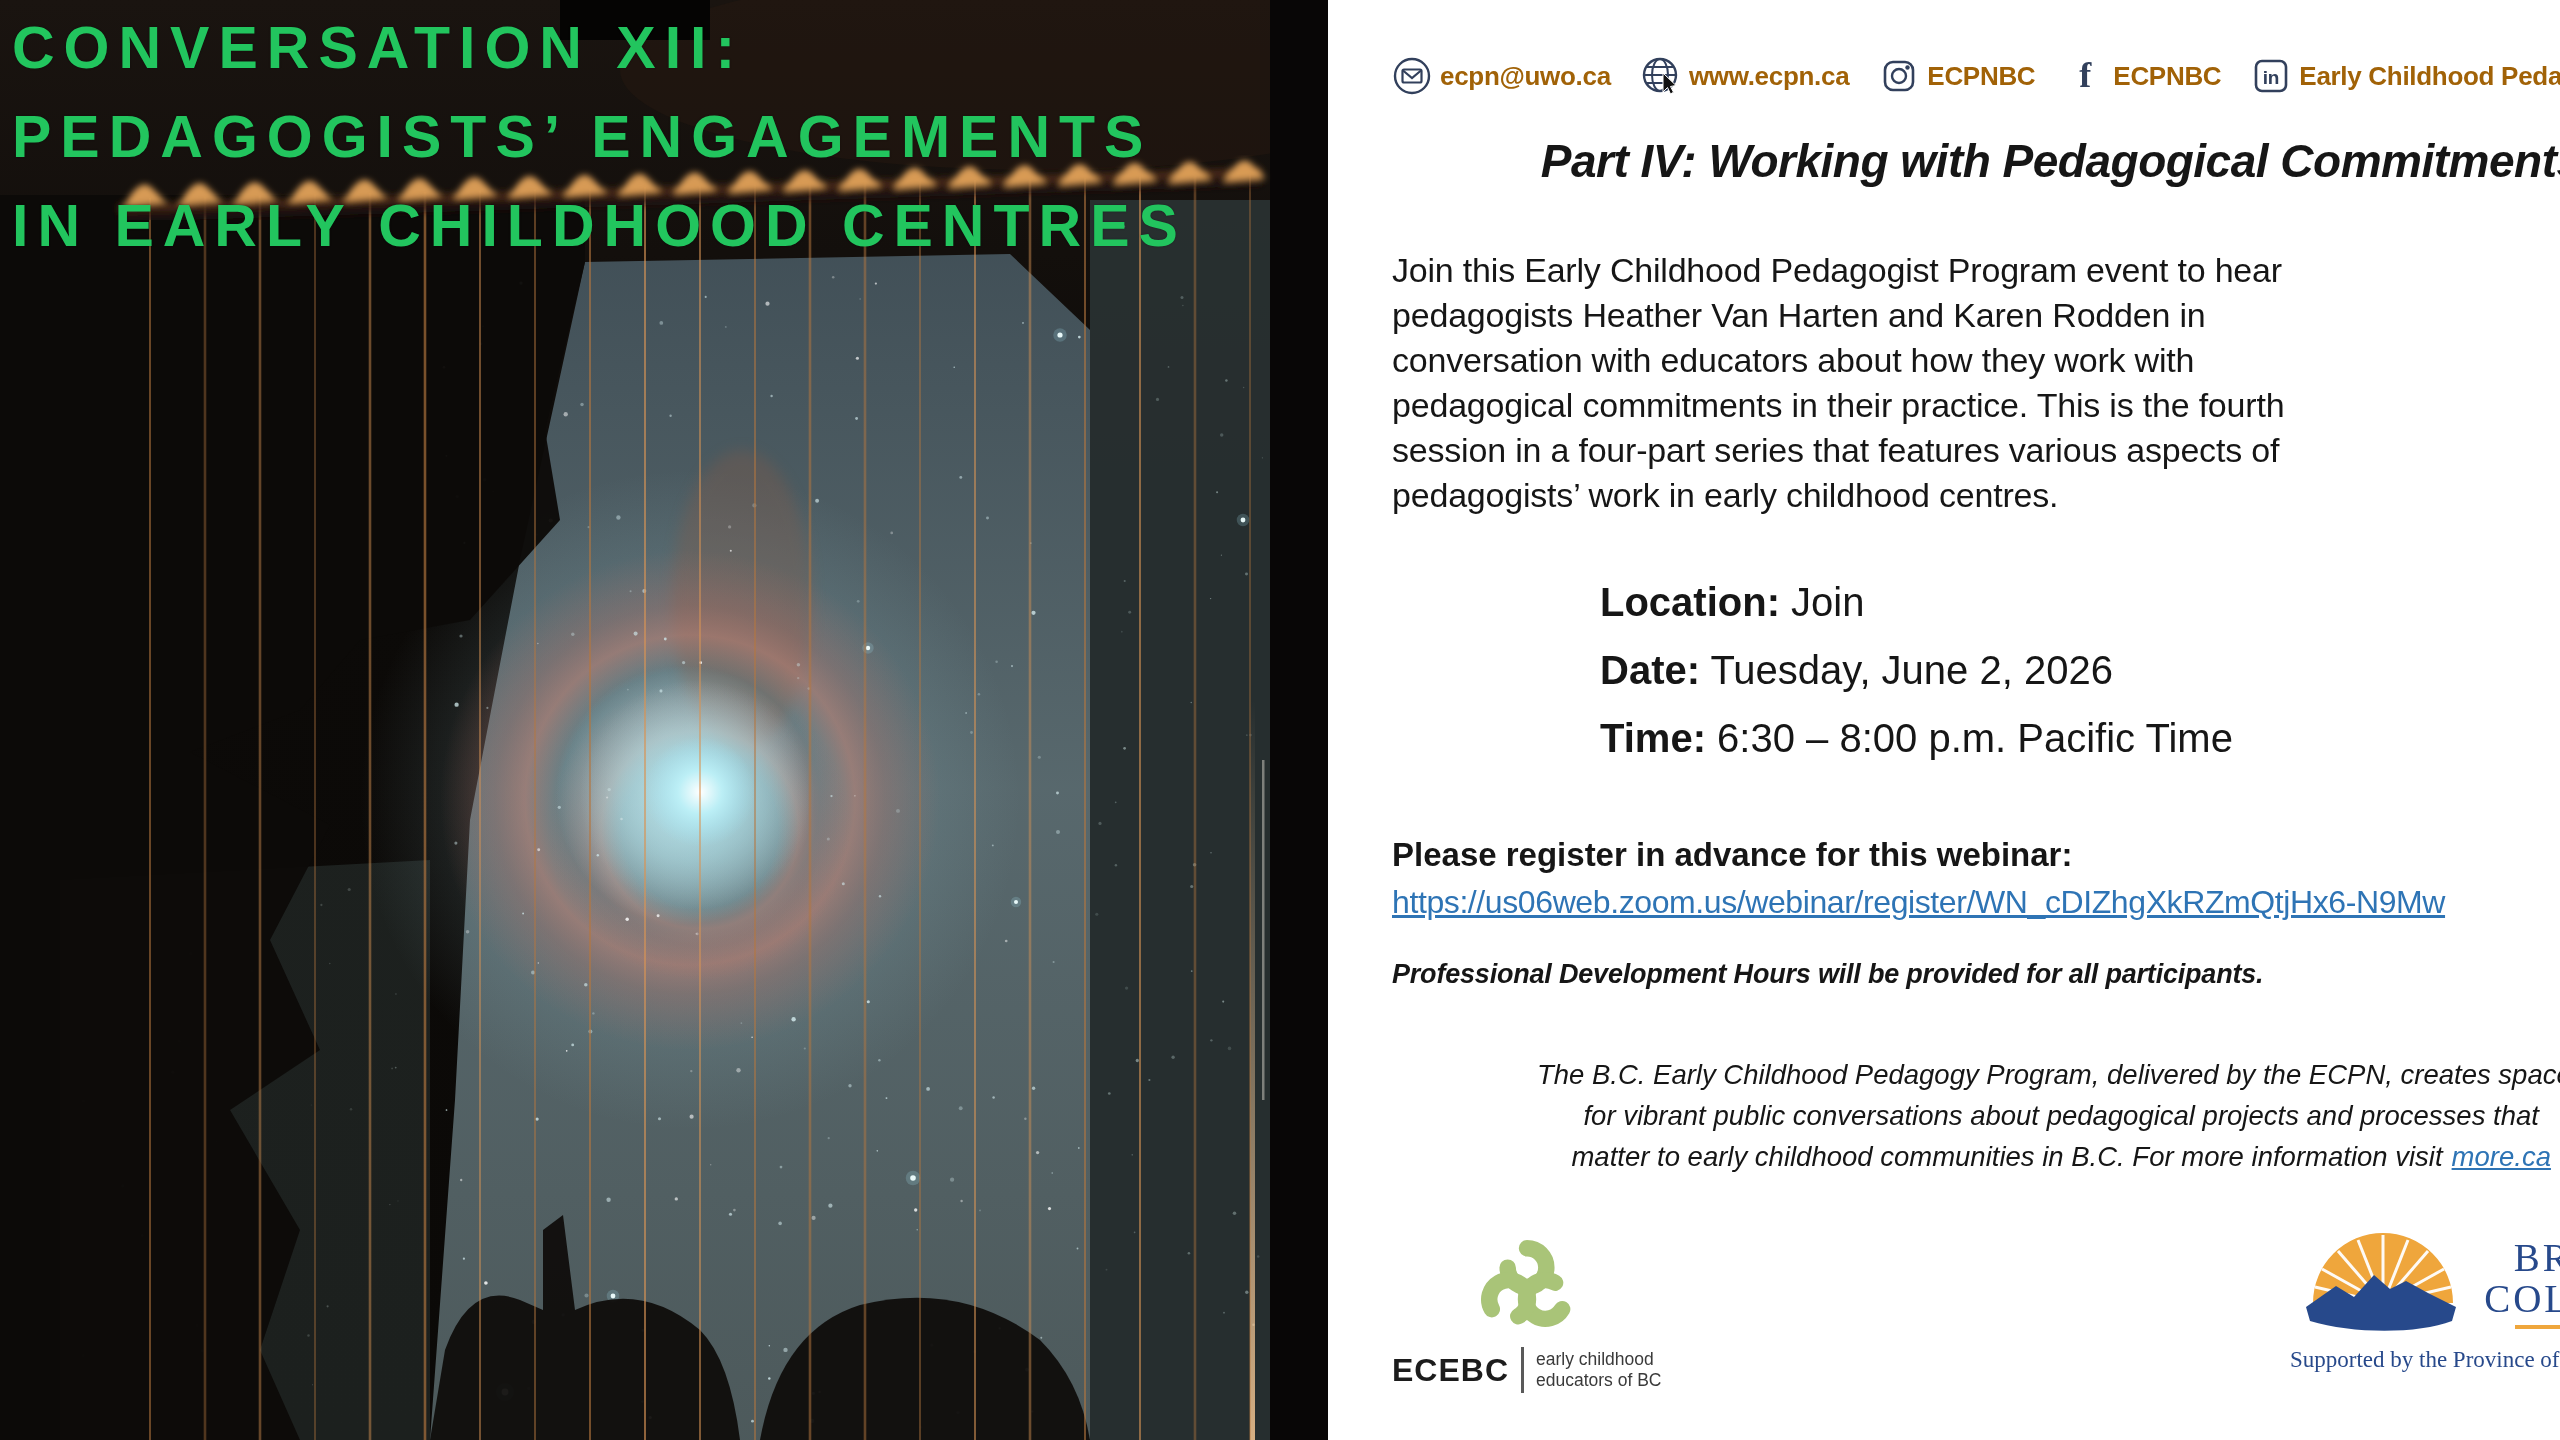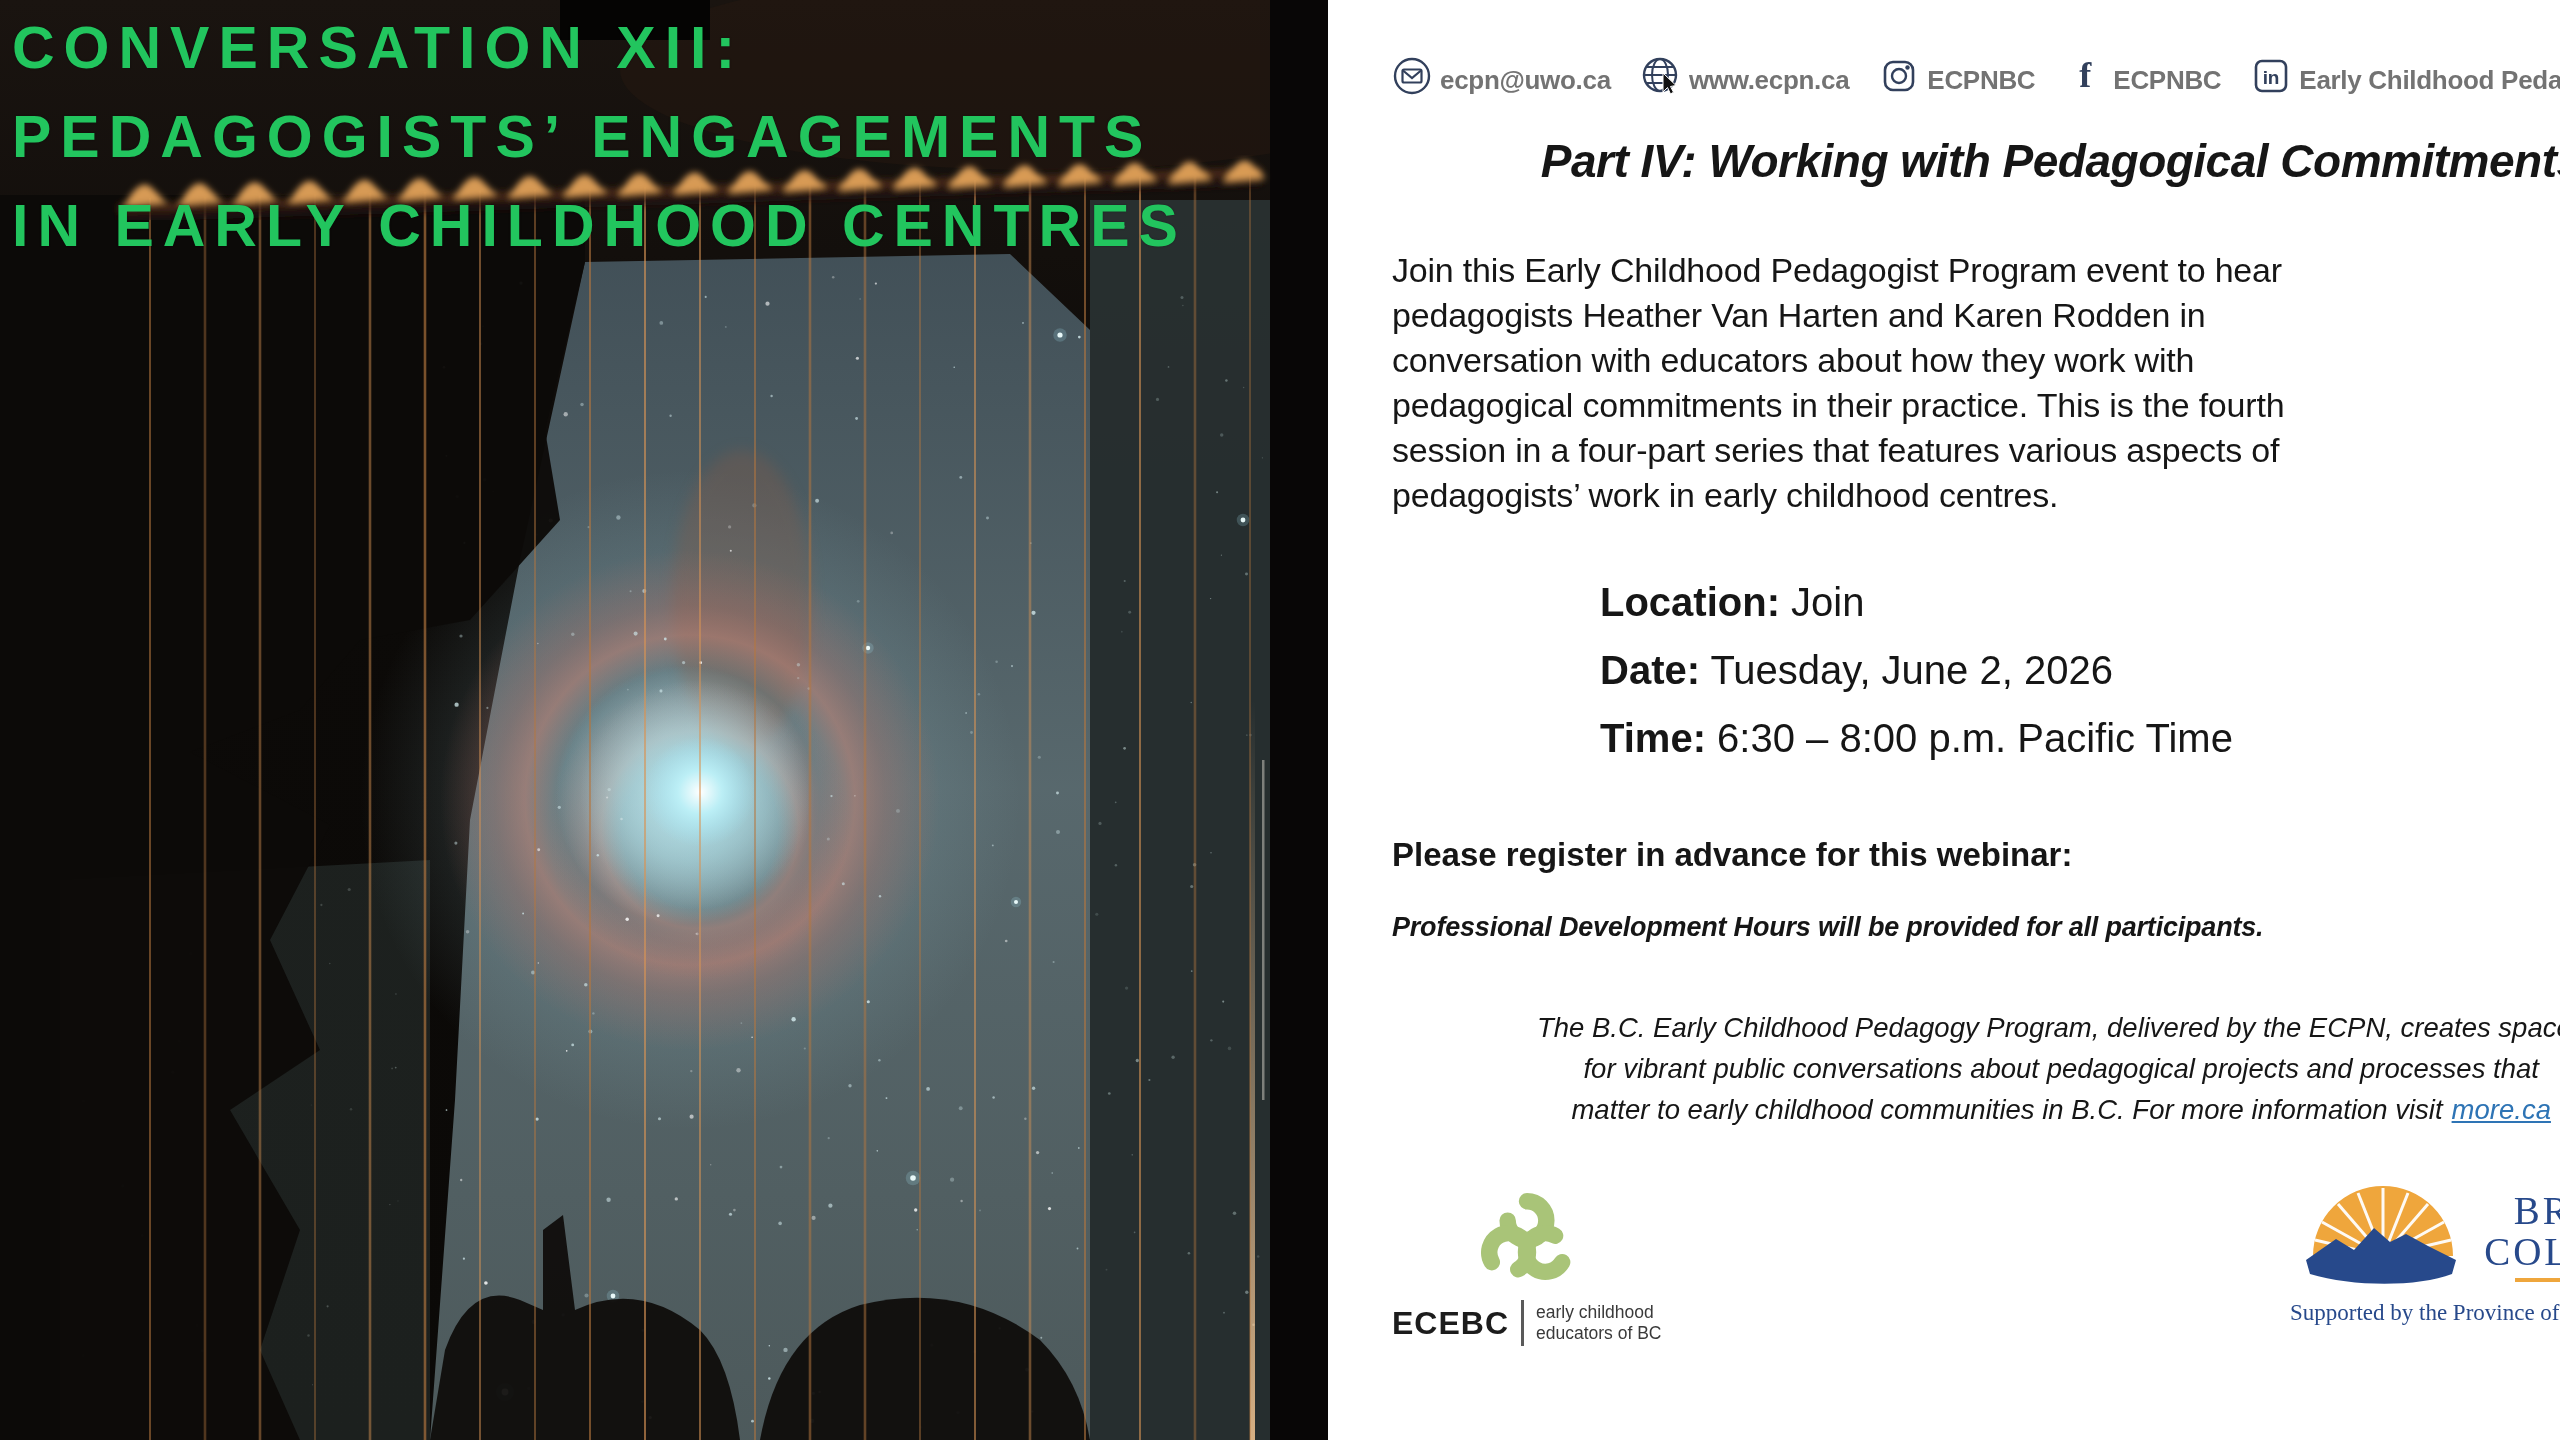--- a/index.html
+++ b/index.html
@@ -7,21 +7,21 @@
          font-family:"Liberation Sans",sans-serif;}
   
   .photo{position:relative;width:1328px;height:1440px;flex:0 0 auto;background:#0b0907;}
   .photo svg{position:absolute;inset:0;display:block;}
   .photo-title{position:absolute;top:4px;left:12px;z-index:5;
     font-weight:bold;font-size:59px;line-height:89px;letter-spacing:9px;
     color:#22c55e;white-space:pre-line;text-shadow:0 0 2px rgba(0,0,0,.35);}
   
   .panel{flex:1;background:#ffffff;color:#161616;padding:0 28px 0 64px;box-sizing:border-box;}
   .contact-row{display:flex;justify-content:center;align-items:center;gap:30px;margin-top:56px;}
-  .c-item{display:flex;align-items:flex-end;gap:8px;color:#737373;font-size:26px;font-weight:bold;
+  .c-item{display:flex;align-items:center;gap:8px;color:#a16207;font-size:26px;font-weight:bold;
           letter-spacing:-0.3px;white-space:nowrap;}
   .c-icon{width:40px;height:40px;flex:0 0 auto;}
   .event-title{text-align:center;font-size:46px;font-style:italic;font-weight:bold;
                letter-spacing:-0.5px;margin-top:38px;}
   .body-text{margin-top:60px;font-size:34px;line-height:45px;white-space:pre-line;letter-spacing:-0.2px;}
   .detail-block{margin:50px 0 0 208px;font-size:40px;line-height:68px;}
   .lbl{font-weight:bold;}
   .register{margin-top:64px;font-weight:bold;font-size:33px;}
   .reg-link{display:inline-block;margin-top:10px;font-size:32px;color:#2e74b5;
             text-decoration:underline;letter-spacing:-0.4px;}
@@ -479,20 +479,21 @@
 session in a four-part series that features various aspects of
 pedagogists’ work in early childhood centres.</div>
 
     <div class="detail-block">
       <div><span class="lbl">Location:</span> <span>Join</span></div>
       <div><span class="lbl">Date:</span> <span>Tuesday, June 2, 2026</span></div>
       <div><span class="lbl">Time:</span> <span>6:30 – 8:00 p.m. Pacific Time</span></div>
     </div>
 
     <div class="register">Please register in advance for this webinar:</div>
+    <a class="reg-link" href="#">https://us06web.zoom.us/webinar/register/WN_cDIZhgXkRZmQtjHx6-N9Mw</a>
 
     <div class="pd-note">Professional Development Hours will be provided for all participants.</div>
 
     <div class="about">
       <span class="about-text">The B.C. Early Childhood Pedagogy Program, delivered by the ECPN, creates spaces
 for vibrant public conversations about pedagogical projects and processes that
 matter to early childhood communities in B.C.  For more information visit</span><a class="about-link" href="#">more.ca</a>
     </div>
 
     <div class="logos">

